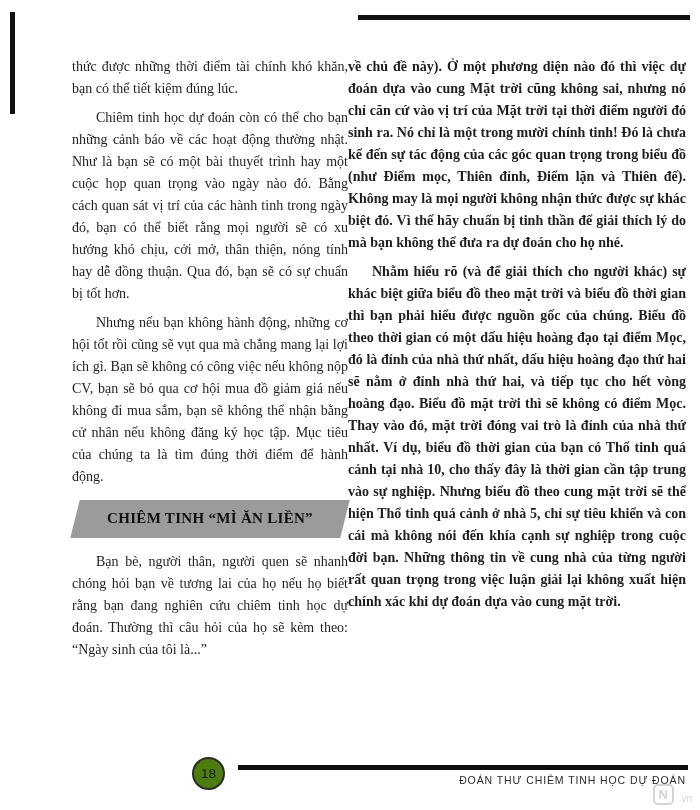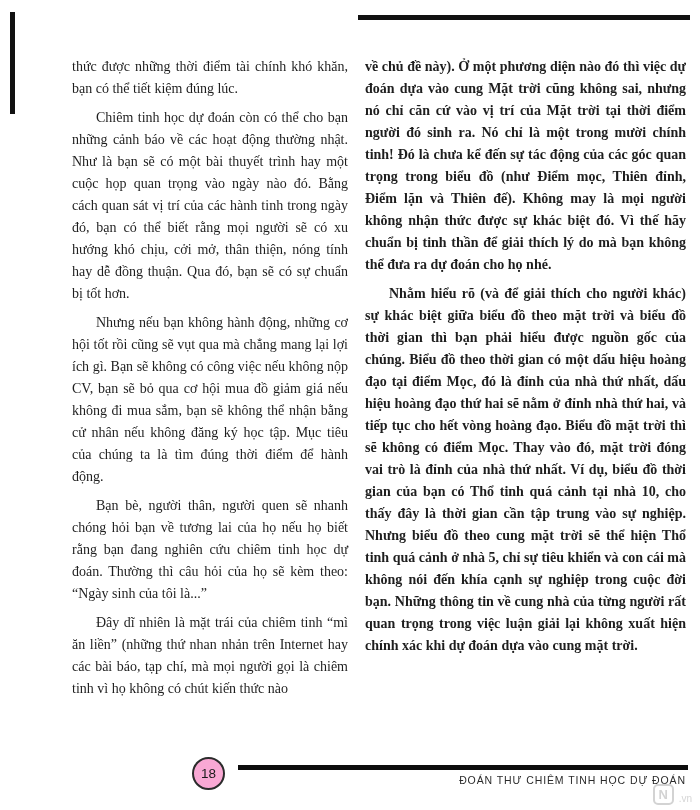--- a/index.html
+++ b/index.html
@@ -25,21 +25,20 @@
     left: 358px; right: 10px; top: 15px;
     height: 5px;
     background: #111;
   }
 
   
   .columns {
     position: absolute;
     top: 56px; left: 72px; right: 14px;
     display: flex;
-    gap: 17px;
   }
   .col {
     font-size: 14px;
     line-height: 22px;
     text-align: justify;
   }
   .col.left  { flex: 0 0 276px; width: 276px; }
   .col.right { flex: 1; font-weight: bold; }
 
   .col p {
@@ -71,21 +70,21 @@
   }
 
   
   .page-circle {
     position: absolute;
     left: 192px; top: 757px;
     width: 33px; height: 33px;
     box-sizing: border-box;
     border: 2px solid #2b2b2b;
     border-radius: 50%;
-    background: #f9a8d4;
+    background: #4d7c0f;
     display: flex; align-items: center; justify-content: center;
     font-family: "Liberation Sans", sans-serif;
     font-size: 13.5px;
     color: #1a1a1a;
     z-index: 2;
   }
   .footer-rule {
     position: absolute;
     left: 238px; right: 12px; top: 765px;
     height: 5px;
@@ -135,22 +134,24 @@
 <body>
 
 <div class="top-left-bar"></div>
 <div class="top-right-bar"></div>
 
 <div class="columns">
   <div class="col left">
     <p class="cont">thức được những thời điểm tài chính khó khăn, bạn có thể tiết kiệm đúng lúc.</p>
     <p>Chiêm tinh học dự đoán còn có thể cho bạn những cảnh báo về các hoạt động thường nhật. Như là bạn sẽ có một bài thuyết trình hay một cuộc họp quan trọng vào ngày nào đó. Bằng cách quan sát vị trí của các hành tinh trong ngày đó, bạn có thể biết rằng mọi người sẽ có xu hướng khó chịu, cởi mở, thân thiện, nóng tính hay dễ đồng thuận. Qua đó, bạn sẽ có sự chuẩn bị tốt hơn.</p>
     <p>Nhưng nếu bạn không hành động, những cơ hội tốt rồi cũng sẽ vụt qua mà chẳng mang lại lợi ích gì. Bạn sẽ không có công việc nếu không nộp CV, bạn sẽ bỏ qua cơ hội mua đồ giảm giá nếu không đi mua sắm, bạn sẽ không thể nhận bằng cử nhân nếu không đăng ký học tập. Mục tiêu của chúng ta là tìm đúng thời điểm để hành động.</p>
+    <div class="section-heading">
+      <span>CHIÊM TINH “MÌ ĂN LIỀN”</span>
+    </div>
     <p>Bạn bè, người thân, người quen sẽ nhanh chóng hỏi bạn về tương lai của họ nếu họ biết rằng bạn đang nghiên cứu chiêm tinh học dự đoán. Thường thì câu hỏi của họ sẽ kèm theo: “Ngày sinh của tôi là...”</p>
-    <p>Đây dĩ nhiên là mặt trái của chiêm tinh “mì ăn liền” (những thứ nhan nhản trên Internet hay các bài báo, tạp chí, mà mọi người gọi là chiêm tinh vì họ không có chút kiến thức nào</p>
   </div>
   <div class="col right">
     <p class="cont">về chủ đề này). Ở một phương diện nào đó thì việc dự đoán dựa vào cung Mặt trời cũng không sai, nhưng nó chỉ căn cứ vào vị trí của Mặt trời tại thời điểm người đó sinh ra. Nó chỉ là một trong mười chính tinh! Đó là chưa kể đến sự tác động của các góc quan trọng trong biểu đồ (như Điểm mọc, Thiên đỉnh, Điểm lặn và Thiên đế). Không may là mọi người không nhận thức được sự khác biệt đó. Vì thế hãy chuẩn bị tinh thần để giải thích lý do mà bạn không thể đưa ra dự đoán cho họ nhé.</p>
     <p>Nhằm hiểu rõ (và để giải thích cho người khác) sự khác biệt giữa biểu đồ theo mặt trời và biểu đồ thời gian thì bạn phải hiểu được nguồn gốc của chúng. Biểu đồ theo thời gian có một dấu hiệu hoàng đạo tại điểm Mọc, đó là đỉnh của nhà thứ nhất, dấu hiệu hoàng đạo thứ hai sẽ nằm ở đỉnh nhà thứ hai, và tiếp tục cho hết vòng hoàng đạo. Biểu đồ mặt trời thì sẽ không có điểm Mọc. Thay vào đó, mặt trời đóng vai trò là đỉnh của nhà thứ nhất. Ví dụ, biểu đồ thời gian của bạn có Thổ tinh quá cảnh tại nhà 10, cho thấy đây là thời gian cần tập trung vào sự nghiệp. Nhưng biểu đồ theo cung mặt trời sẽ thể hiện Thổ tinh quá cảnh ở nhà 5, chỉ sự tiêu khiển và con cái mà không nói đến khía cạnh sự nghiệp trong cuộc đời bạn. Những thông tin về cung nhà của từng người rất quan trọng trong việc luận giải lại không xuất hiện chính xác khi dự đoán dựa vào cung mặt trời.</p>
   </div>
 </div>
 
 <div class="page-circle">
   <span>18</span>
 </div>

